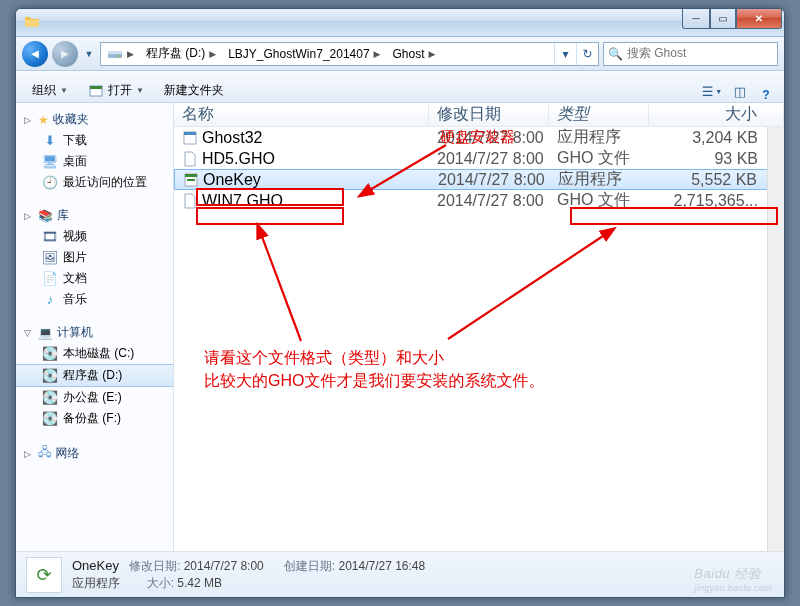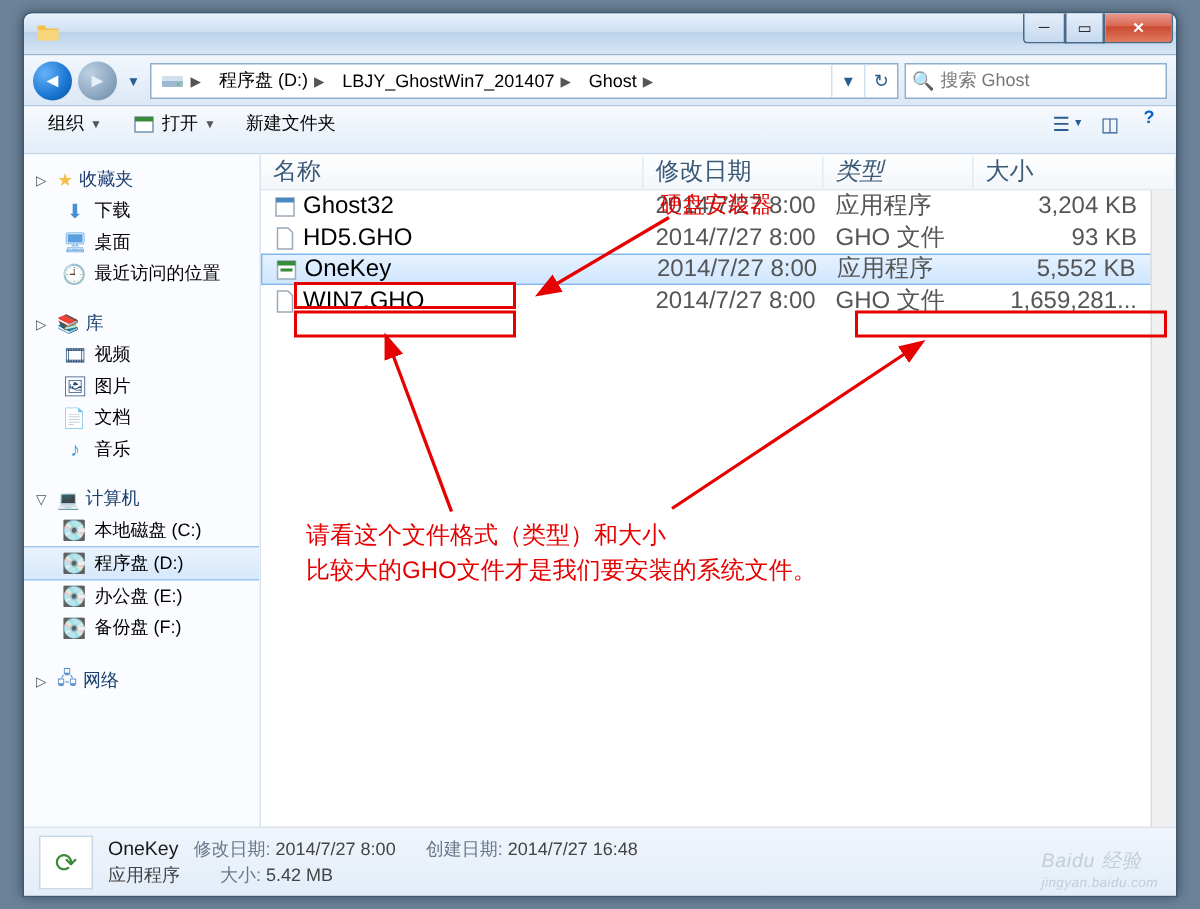--- a/index.html
+++ b/index.html
@@ -22,21 +22,21 @@
 .nav-circle.disabled { background: radial-gradient(circle at 30% 30%, #bcd0e3, #8ba7c0 60%, #6c89a3); color:#e6eef6;}
 .nav-drop { width:14px; height:20px; color:#2b5c90; font-size:9px; display:flex; align-items:center; justify-content:center;}
 .addr-bar { flex:1; height:24px; background:#fff; border:1px solid #8faecb; display:flex; align-items:center; font-size:12px; }
 .crumb { padding: 0 6px; display:flex; align-items:center; gap:4px; height:100%; }
 .crumb .arr { color:#555; font-size:9px; }
 .addr-ref { width:22px; display:flex; align-items:center; justify-content:center; color:#2b5c90; border-left:1px solid #cfe0f0; height:100%; font-size:12px;}
 .search-bar { width:175px; height:24px; background:#fff; border:1px solid #8faecb; display:flex; align-items:center; font-size:12px; color:#777; padding:0 4px; gap:4px; }
 .search-bar .sicon { color:#3a6ea8; font-size:12px; }
 
 
-.toolbar { height:32px; background: linear-gradient(#f7fafe,#e3edf8); border-bottom:1px solid #c6d7e8; display:flex; align-items:flex-start; font-size:12px; padding: 0 8px; gap:4px; }
+.toolbar { height:32px; background: linear-gradient(#f7fafe,#e3edf8); border-bottom:1px solid #c6d7e8; display:flex; align-items:flex-end; font-size:12px; padding: 0 8px; gap:4px; }
 .tb-btn { padding: 3px 8px; display:flex; align-items:center; gap:4px; }
 .tb-btn .dd { font-size:8px; color:#555; }
 .tb-spacer { flex:1; }
 .tb-iconbtn { width:24px; height:22px; display:flex; align-items:center; justify-content:center; color:#2b5c90; font-size:13px; }
 .tb-help { color:#0a62c4; font-weight:bold; width:20px; text-align:center;}
 
 
 .main { display:flex; height: calc(100% - 28px - 34px - 32px - 46px); }
 .nav-pane { width:158px; border-right:1px solid #d9e3ee; overflow:hidden; padding:6px 0; background:#fafcff; font-size:12px; }
 .nav-group { margin-bottom:12px; }
@@ -46,21 +46,21 @@
 .nav-item.sel { background: linear-gradient(#eaf3fd,#d6e8fb); border:1px solid #9ec6ef; border-left:none; border-right:none; }
 .ni-icon { width:16px; height:16px; display:inline-flex; align-items:center; justify-content:center; font-size:13px; }
 
 
 .file-area { flex:1; display:flex; flex-direction:column; font-size:16px; position:relative; }
 .columns { display:flex; height:24px; align-items:center; border-bottom:1px solid #e3e9f0; background: linear-gradient(#fff,#f2f6fa); color:#3b5a78; }
 .columns > div { padding: 0 8px; border-right:1px solid #e3e9f0; }
 .col-name { width:255px; }
 .col-date { width:120px; }
 .col-type { width:100px;font-style:italic; }
-.col-size { flex:1; padding-right:26px !important;font-family:Liberation Mono, monospace; }
+.col-size { flex:1; text-align:right; padding-right:26px !important;font-family:Liberation Mono, monospace; }
 .row { display:flex; height:21px; align-items:center; }
 .row.sel { background: linear-gradient(#e6f2ff,#cfe6ff); border:1px solid #7fb7f0; }
 .row > div { padding: 0 8px; white-space:nowrap; overflow:hidden; }
 .r-name { width:255px; display:flex !important; align-items:center; gap:4px; }
 .r-date { width:120px; color:#555; }
 .r-type { width:100px; color:#555; }
 .r-size { flex:1; text-align:right; color:#555; padding-right:26px !important; }
 .file-icon { width:16px; height:16px; display:inline-block; }
 .scrollbar-v { position:absolute; right:0; top:24px; bottom:0; width:17px; background:#f0f0f0; border-left:1px solid #dcdcdc;}
 
@@ -275,21 +275,21 @@
       </div>
       <div class="row">
         <div class="r-name">
             <svg class="file-icon" viewBox="0 0 16 16">
               <path fill="#fff" stroke="#9ab" d="M3 1h7l3 3v11H3z"></path>
             </svg>
             <span>WIN7.GHO</span>
           </div>
         <div class="r-date">2014/7/27 8:00</div>
         <div class="r-type">GHO 文件</div>
-        <div class="r-size">1,659,281...</div>
+        <div class="r-size">2,715,365...</div>
       </div>
 
       <div class="scrollbar-v"></div>
     </div>
   </div>
 
   <div class="details">
     <div class="thumb">⟳</div>
     <div>
       <div>

